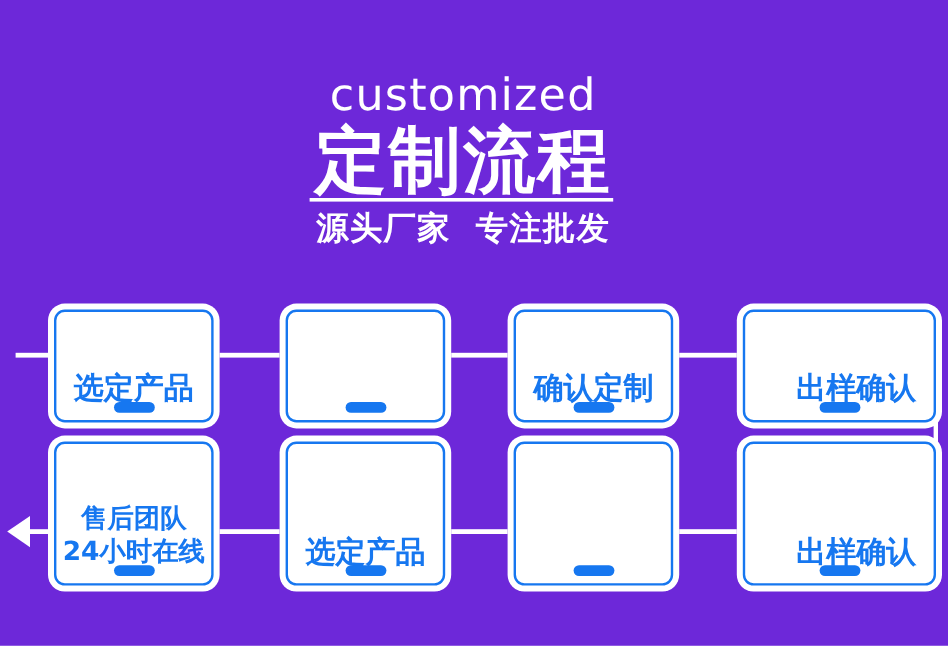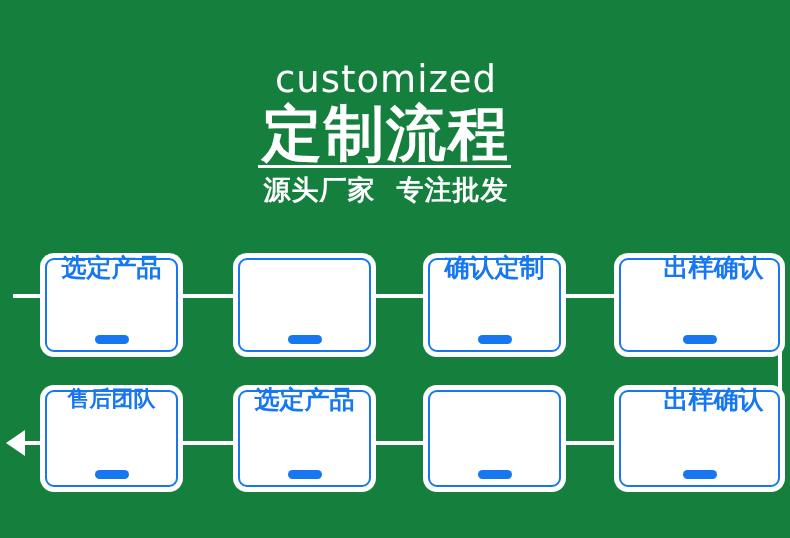--- a/index.html
+++ b/index.html
@@ -1,20 +1,20 @@
 <!DOCTYPE html>
 <html><head>
 <meta charset="utf-8">
 <style>
   html,body { margin:0; padding:0; }
   #canvas {
     position: relative;
     width: 790px;
     height: 538px;
-    background: #15803d;
+    background: #6d28d9;
     overflow: hidden;
     font-family: "DejaVu Sans", "Liberation Sans", sans-serif;
   }
 
   
   .header {
     position: absolute;
     left: 0; top: 0; width: 790px;
     text-align: center;
     transform: translateX(-9px);
@@ -52,24 +52,24 @@
   
   .step-box {
     position: absolute;
     width: 143px;
     background: #FFFFFF;
     border-radius: 14px;
     z-index: 2;
     display: flex;
     flex-direction: column;
     align-items: center;
-    justify-content: flex-start;
+    justify-content: flex-end;
   }
   .row1 { top: 253px; height: 104px; padding-bottom: 0; }
-  .row2 { top: 385px; height: 107px; }
+  .row2 { top: 363px; height: 130px; }
   .col1 { left: 40px; }
   .col2 { left: 233px; }
   .col3 { left: 423px; }
   .col4 { left: 614px; padding-left: 28px; }
 
   .step-box .inner-border {
     position: absolute;
     left: 5px; right: 5px; top: 5px; bottom: 5px;
     border: 2px solid #1677F0;
     border-radius: 9px;
@@ -180,20 +180,21 @@
     <div class="step-label">
       <span>出样确认</span>
     </div>
     <div class="step-underline"></div>
   </div>
 
   <div class="step-box row2 col1 two-line compact">
     <div class="inner-border"></div>
     <div class="step-label">
       <span>售后团队</span>
+        <span>24小时在线</span>
     </div>
     <div class="step-underline"></div>
   </div>
 
   <div class="step-box row2 col2">
     <div class="inner-border"></div>
     <div class="step-label">
       <span>选定产品</span>
     </div>
     <div class="step-underline"></div>

